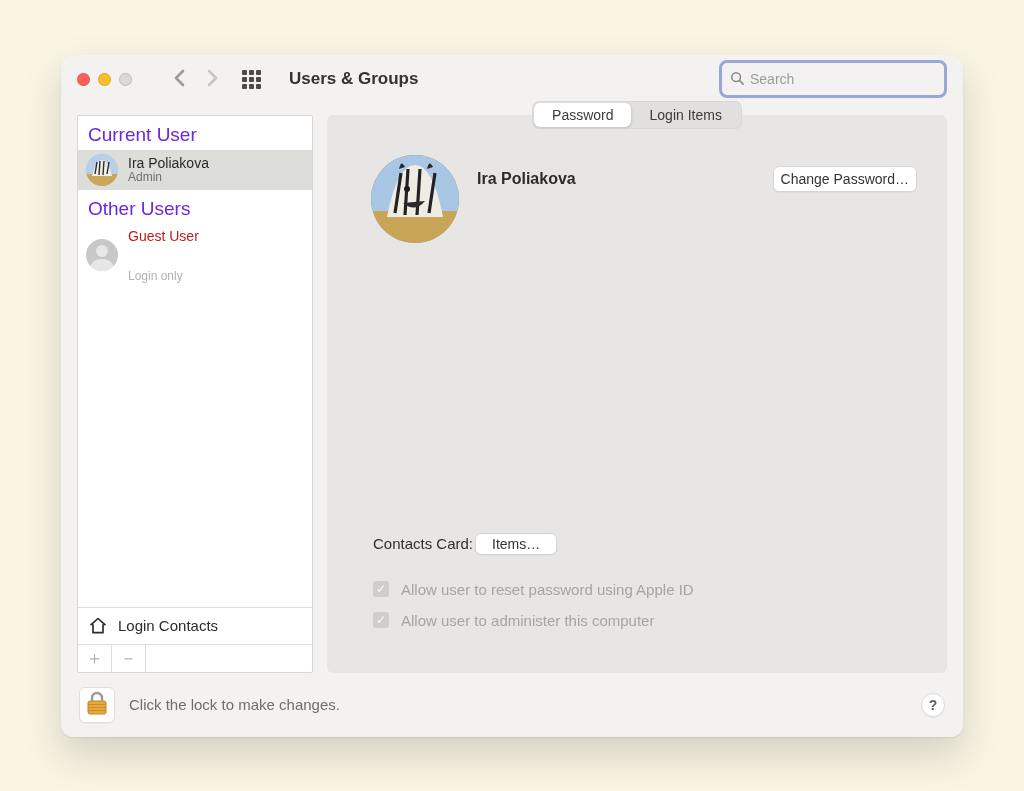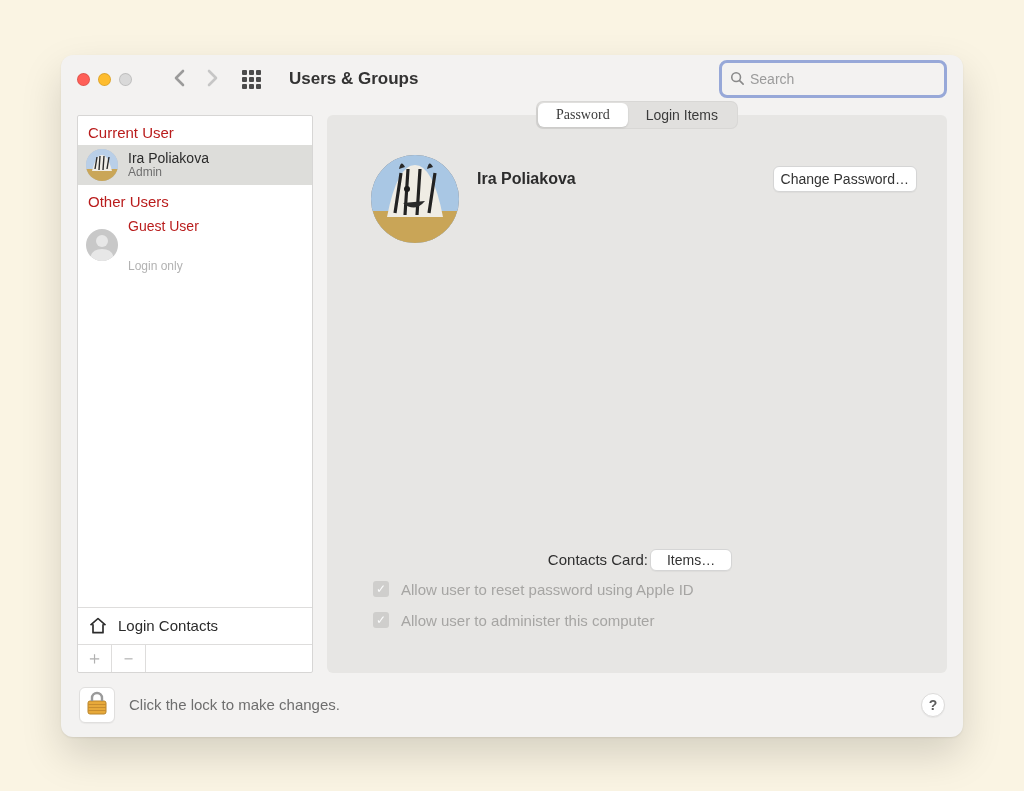--- a/index.html
+++ b/index.html
@@ -60,21 +60,21 @@
   .body { flex:1; display:flex; padding: 10px 16px 0 16px; gap:14px; }
   .sidebar {
     width: 236px;
     background:#fff;
     border:1px solid #d7d6d5;
     border-radius:2px;
     display:flex;
     flex-direction:column;
   }
   .list { flex:1; overflow:auto; }
-  .section-label { font-size:15px; color:#b91c1c; padding:8px 20px 4px 10px; }
+  .section-label { font-size:19px; color:#6d28d9; padding:8px 20px 4px 10px; }
   .user-row { display:flex; align-items:center; gap:10px; padding:4px 8px; }
   .user-row.selected { background:#ddddda; }
   .avatar { width:32px; height:32px; border-radius:50%; background:#bfbfbf; display:flex; align-items:center; justify-content:center; overflow:hidden; flex-shrink:0; }
   .avatar.guest { background:#c8c8c8; }
   .avatar svg { width:100%; height:100%; }
   .user-text { display:flex; flex-direction:column; line-height:1.15; }
   .user-name { font-size:14px; color:#2b2b2b; font-weight:500; }
   .user-name.dim { color:#b91c1c; }
   .user-role { font-size:12px; color:#6f6f6f; }
   .user-role.dim { color:#b2b2b2;margin-top:26px; }
@@ -97,28 +97,28 @@
     top:-14px;
     left:50%;
     transform:translateX(-50%);
     display:flex;
     background:#e1e0de;
     border-radius:7px;
     padding:2px;
     box-shadow: inset 0 0 0 1px rgba(0,0,0,0.04);
   }
   .tab { padding:4px 18px; font-size:14px; color:#3b3b3b; border-radius:6px; }
-  .tab.active { background:#fff; box-shadow:0 1px 2px rgba(0,0,0,0.12);font-family:Liberation Serif, serif; }
+  .tab.active { background:#fff; box-shadow:0 1px 2px rgba(0,0,0,0.12); }
   .profile { display:flex; align-items:center; gap:18px; padding:40px 30px 0 44px; }
   .big-avatar { width:88px; height:88px; border-radius:50%; overflow:hidden; background:#777; }
   .big-avatar svg { width:100%; height:100%; }
   .profile-name { font-size:16px; font-weight:700; color:#2c2c2c; flex:1; padding-bottom:40px;}
   .change-pw { background:#fff; border:1px solid #d5d5d5; border-radius:6px; padding:4px 7px; font-size:14px; color:#333; box-shadow:0 1px 1px rgba(0,0,0,0.04); margin-bottom:40px;}
   .bottom-block { margin-top:auto; padding: 0 40px 30px 46px; }
-  .contacts-row { display:flex; align-items:center; justify-content:center; gap:2px; margin-bottom:10px; }
+  .contacts-row { display:flex; align-items:center; justify-content:flex-start; gap:2px; margin-bottom:26px; }
   .contacts-label { font-size:15px; color:#2f2f2f; }
   .open-btn { background:#fff; border:1px solid #d5d5d5; border-radius:6px; padding:2px 16px; font-size:14px; color:#333; box-shadow:0 1px 1px rgba(0,0,0,0.04);}
   .chk-row { display:flex; align-items:center; gap:12px; color:#a6a5a3; font-size:15px; margin-bottom:14px; }
   .chkbox { width:16px; height:16px; border-radius:3px; background:#cfcecc; display:flex; align-items:center; justify-content:center; color:#fbfbfb; font-size:12px; }
 
   
   .footer { height:64px; display:flex; align-items:center; padding:0 18px; gap:14px; }
   .lock { width:36px; height:36px; background:#fff; border:1px solid #e0dfde; border-radius:6px; display:flex; align-items:center; justify-content:center; box-shadow:0 1px 1px rgba(0,0,0,0.04);}
   .lock-text { color:#6e6e6e; font-size:15px; flex:1; }
   .help { width:24px; height:24px; border-radius:50%; background:#fff; border:1px solid #dcdbda; display:flex; align-items:center; justify-content:center; color:#5d5d5d; font-size:14px; font-weight:600; box-shadow:0 1px 1px rgba(0,0,0,0.05);}

